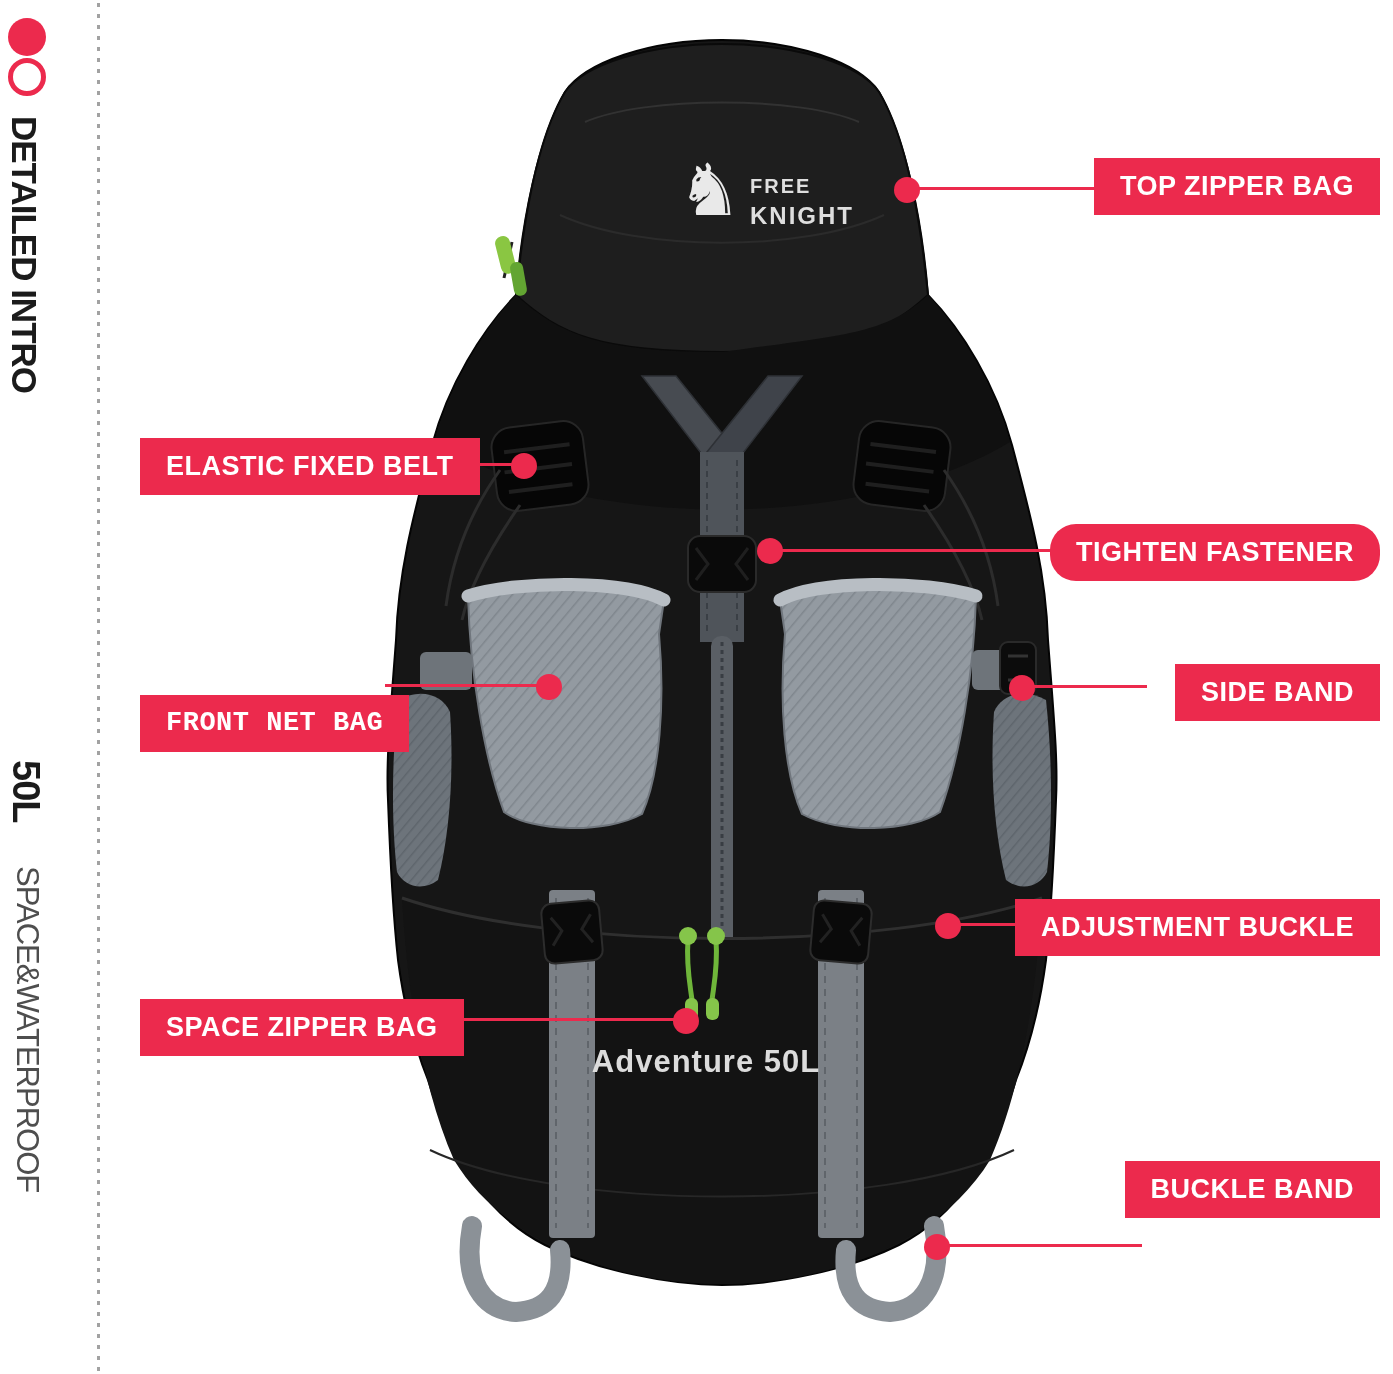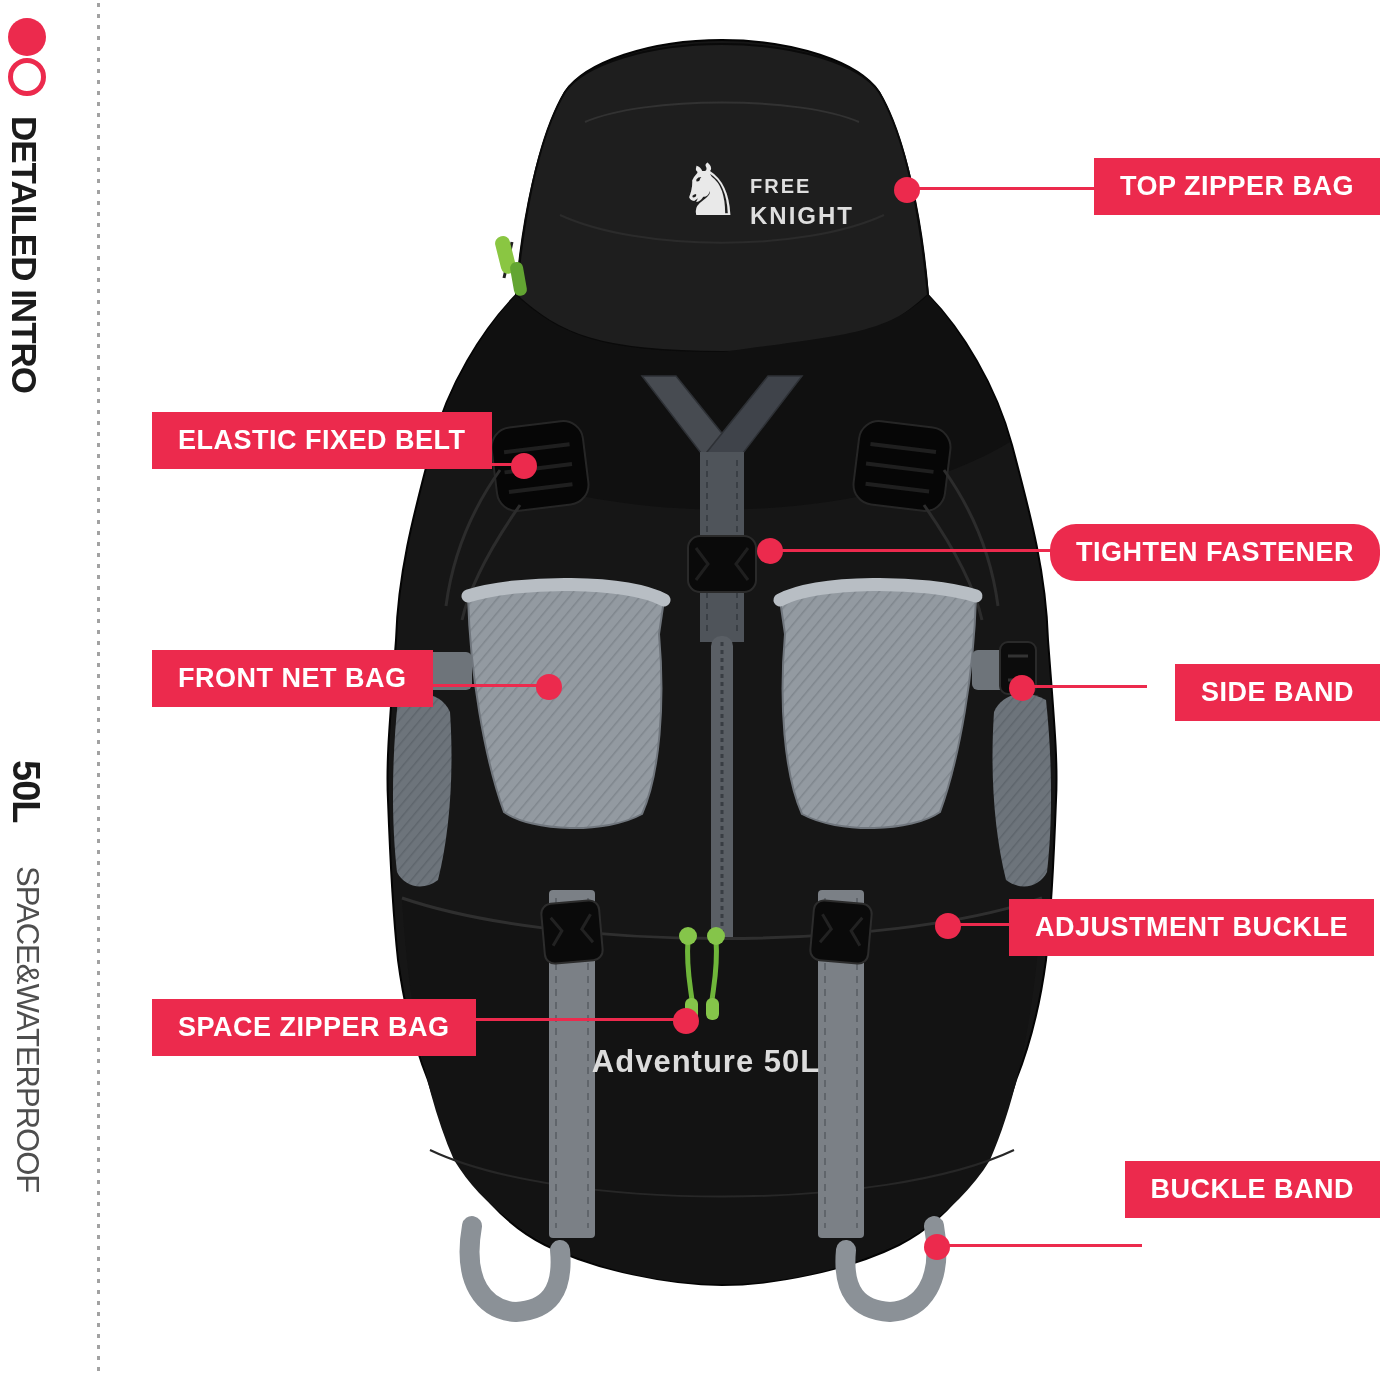--- a/index.html
+++ b/index.html
@@ -25,28 +25,28 @@
 
   
   .backpack { position:absolute; inset:0; width:100%; height:100%; z-index:1; }
 
   
   .dot  { position:absolute; width:26px; height:26px; border-radius:50%; background:var(--accent,#ec2a4d); z-index:3; }
   .line { position:absolute; height:3px; background:var(--accent,#ec2a4d); z-index:2; }
   .tag  {
     position:absolute; z-index:4; background:var(--accent,#ec2a4d); color:#ffffff;
     font-weight:bold; font-size:27px; height:57px; line-height:57px;
-    padding:0 26px; white-space:nowrap; letter-spacing:0.5px;margin-left:12px;
+    padding:0 26px; white-space:nowrap; letter-spacing:0.5px;
   }
   .co1 .dot { left:894px;  top:177px; }  .co1 .line { left:907px;  top:187px;  width:215px; }  .co1 .tag { right:13px; top:158px; }
-  .co2 .dot { left:511px;  top:453px; }  .co2 .line { left:410px;  top:463px;  width:120px; }  .co2 .tag { left:140px; top:412px; }
+  .co2 .dot { left:511px;  top:453px; }  .co2 .line { left:410px;  top:463px;  width:120px; }  .co2 .tag { left:140px; top:438px; }
   .co3 .dot { left:757px;  top:538px; }  .co3 .line { left:770px;  top:549px;  width:345px; }  .co3 .tag { right:13px; top:524px;border-radius:26px; }
-  .co4 .dot { left:536px;  top:674px; }  .co4 .line { left:385px;  top:684px;  width:165px; }  .co4 .tag { left:140px; top:650px; }
+  .co4 .dot { left:536px;  top:674px; }  .co4 .line { left:385px;  top:684px;  width:165px; }  .co4 .tag { left:140px; top:695px;font-family:Liberation Mono, monospace; }
   .co5 .dot { left:1009px; top:675px; }  .co5 .line { left:1022px; top:685px;  width:125px; }  .co5 .tag { right:13px; top:664px;text-align:right; }
-  .co6 .dot { left:935px;  top:913px; }  .co6 .line { left:948px;  top:923px;  width:175px; }  .co6 .tag { right:19px; top:899px; }
+  .co6 .dot { left:935px;  top:913px; }  .co6 .line { left:948px;  top:923px;  width:175px; }  .co6 .tag { right:13px; top:899px; }
   .co7 .dot { left:673px;  top:1008px; } .co7 .line { left:420px;  top:1018px; width:268px; }  .co7 .tag { left:140px; top:999px; }
   .co8 .dot { left:924px;  top:1234px; } .co8 .line { left:937px;  top:1244px; width:205px; }  .co8 .tag { right:13px; top:1161px; }
 </style>
 </head>
 <body>
 
 <div class="canvas">
 
   <aside>
     <span class="bullet bullet-filled"></span>

